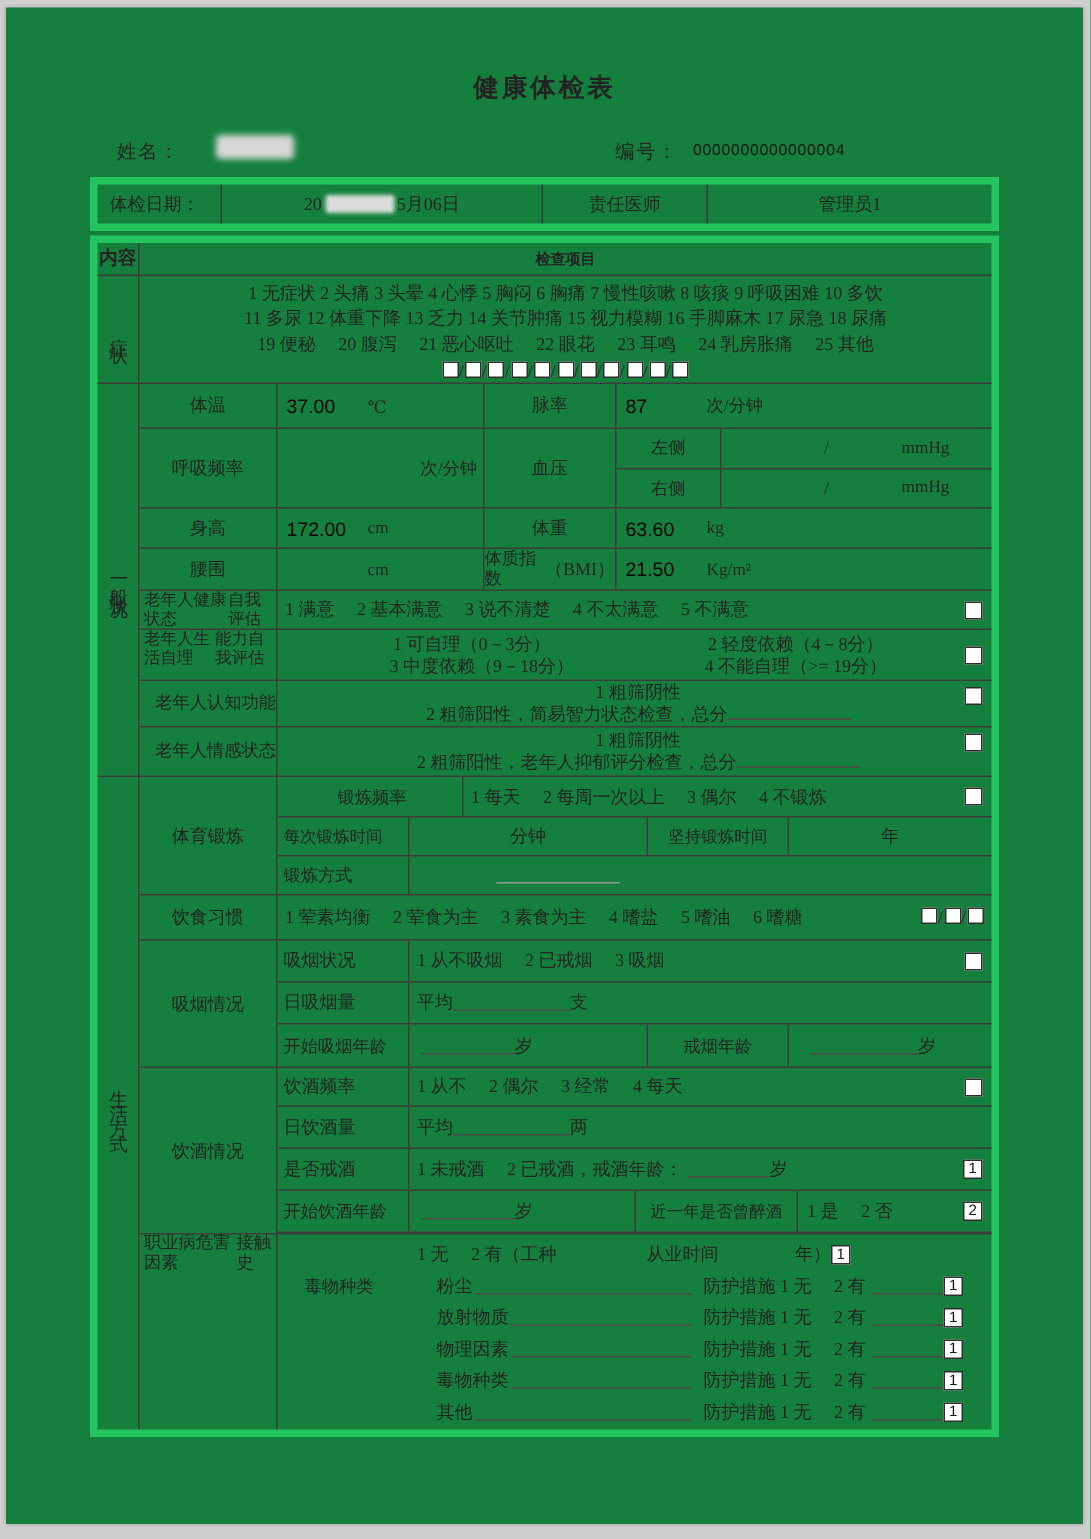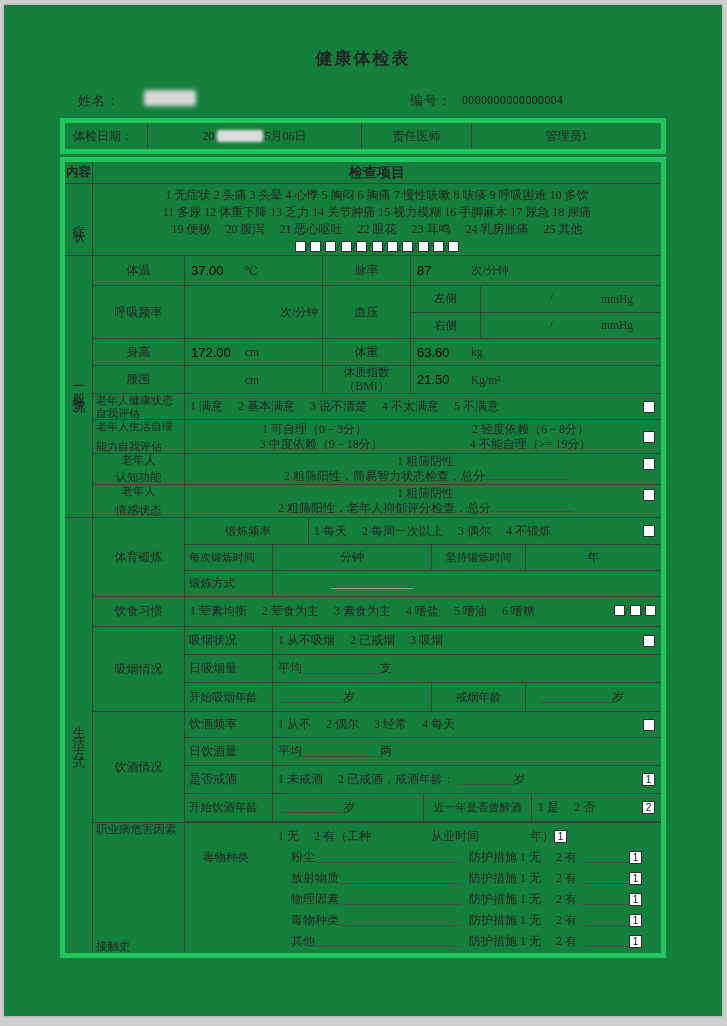--- a/index.html
+++ b/index.html
@@ -68,21 +68,21 @@
   .cb-end { margin-right:6px; }
   .abox { display:inline-flex; width:13px; height:13px; border:1px solid #2e2e2e; align-items:center; justify-content:center;
           font-size:10px; font-family:"Liberation Sans","DejaVu Sans",sans-serif; color:#111; background:#fff; }
   .cb-abs { position:absolute; right:6px; top:50%; transform:translateY(-50%); }
   .cb-top { position:absolute; right:6px; top:4px; transform:none; }
 
   .val { font-family:"Liberation Sans","DejaVu Sans",sans-serif; font-size:13px; color:#000; display:inline-block; width:60px; padding-left:6px; }
   .unit { font-size:11.5px; }
   .u-right { margin-left:auto; padding-right:4px; }
 
-  .lbl2 { flex-direction:column; justify-content:space-between; font-size:11px; line-height:13px; align-items:flex-start; padding-left:3px; }
+  .lbl2 { flex-direction:row; justify-content:flex-end; font-size:11px; line-height:13px; align-items:flex-start; padding-left:3px; }
   .lbl2.ctr { align-items:center; padding-left:0; font-size:11.5px; }
 
   .optflex { flex:1; display:flex; align-items:center; padding-left:5px; position:relative; }
   .optflex .txt { flex:1; white-space:pre; }
   .opt2l { flex:1; display:flex; flex-direction:column; justify-content:center; padding-left:5px; position:relative; font-size:12px; line-height:15px; }
   .opt2l .ln { white-space:pre; }
   .optw { display:inline-block; width:210px; }
 
   .ul { display:inline-block; border-bottom:1px solid #4a4a4a; height:11px; }
   .ul-lt { border-bottom:1px solid #9a9a9a; }
@@ -121,21 +121,21 @@
         </div>
         <div class="cell w110 center">责任医师</div>
         <div class="cell end grow center">管理员1</div>
       </div>
     </div>
 
     <div class="tbl main-tbl">
 
       <div class="row h22">
         <div class="cell c-sec center bold" style="font-size:12.5px;">内容</div>
-        <div class="cell end grow center bold" style="font-size:14px;">检查项目</div>
+        <div class="cell end grow center bold" style="font-size:10px;">检查项目</div>
       </div>
 
       <div class="row h72">
         <div class="cell c-sec center">
             <span class="vert">症状</span>
           </div>
         <div class="cell end symp-body" style="display:flex;">
           <div class="symp-line">1 无症状 2 头痛 3 头晕 4 心悸 5 胸闷 6 胸痛 7 慢性咳嗽 8 咳痰 9 呼吸困难 10 多饮</div>
           <div class="symp-line">11 多尿 12 体重下降 13 乏力 14 关节肿痛 15 视力模糊 16 手脚麻木 17 尿急 18 尿痛</div>
           <div class="symp-line">19 便秘　 20 腹泻　 21 恶心呕吐　 22 眼花　 23 耳鸣　 24 乳房胀痛　 25 其他</div>
@@ -225,21 +225,21 @@
               <span class="cb cb-end" style="width:12px;height:12px;"></span>
             </div>
           </div>
 
           <div class="row h34">
             <div class="cell c-lbl lbl2">
               <span>老年人生活自理</span>
               <span>能力自我评估</span>
             </div>
             <div class="cell end opt2l">
-              <span class="ln"><span class="optw">1 可自理（0－3分）</span><span>2 轻度依赖（6－8分）</span></span>
+              <span class="ln"><span class="optw">1 可自理（0－3分）</span><span>2 轻度依赖（4－8分）</span></span>
               <span class="ln"><span class="optw">3 中度依赖（9－18分）</span><span>4 不能自理（&gt;= 19分）</span></span>
               <span class="cb cb-abs" style="width:12px;height:12px;"></span>
             </div>
           </div>
 
           <div class="row h31">
             <div class="cell c-lbl lbl2 ctr">
               <span>老年人</span>
               <span>认知功能</span>
             </div>

